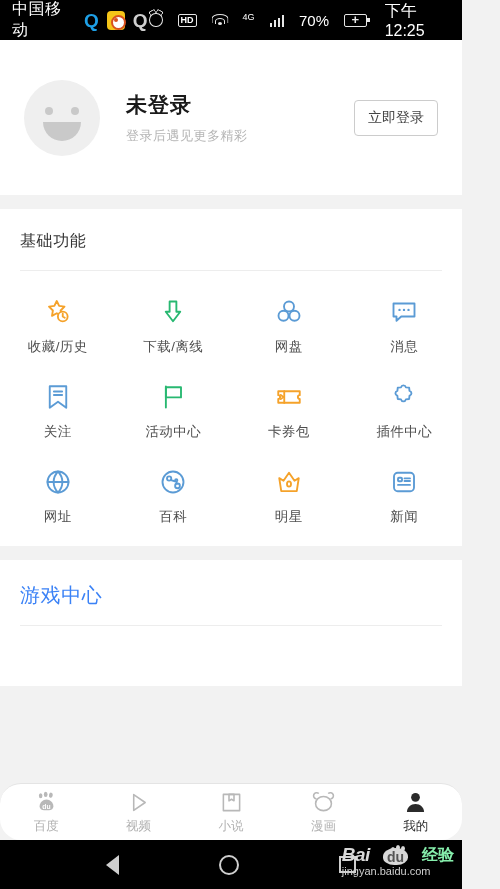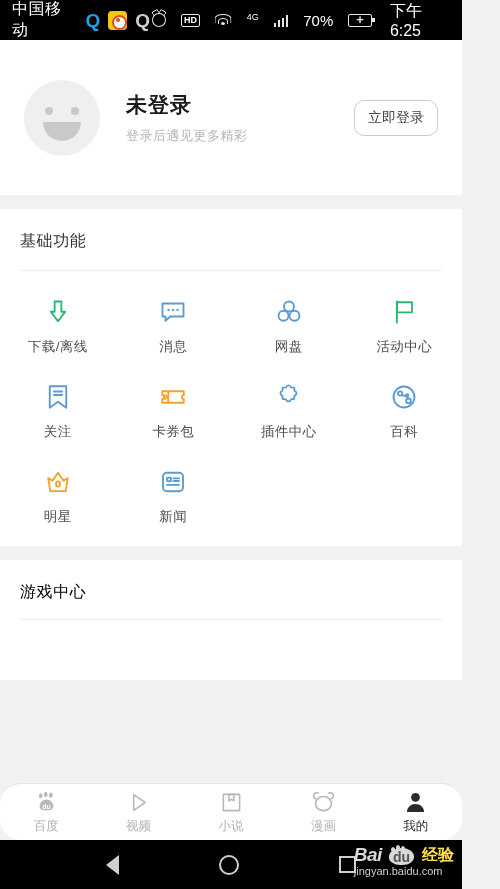--- a/index.html
+++ b/index.html
@@ -82,42 +82,42 @@
   .avatar .eye.l { left:21px; }
   .avatar .eye.r { right:21px; }
   .avatar .mouth {
     position:absolute; left:19px; top:42px; width:38px; height:19px;
     background:#c9c9c9; border-radius:0 0 19px 19px;
   }
   .pf-text { margin-left:26px; flex:1 1 auto; }
   .pf-name { font-size:21px; font-weight:bold; color:#1a1a1a; letter-spacing:1px; }
   .pf-sub { font-size:13px; color:#b5b5b5; margin-top:8px; letter-spacing:.5px; }
   .login-btn {
-    border:1px solid #cccccc; border-radius:10px; background:#fff;
+    border:1px solid #cccccc; border-radius:4px; background:#fff;
     font-size:14px; color:#444; padding:8px 13px; font-family:inherit;
     cursor:pointer; white-space:nowrap;
   }
 
   .gap { height:14px; background:#f2f2f2; }
 
   
   .section { background:#fff; }
   .sec-title { font-size:16px; color:#333; padding:22px 20px 18px 20px; letter-spacing:.6px; }
   .sec-divider { height:1px; background:#ededed; margin:0 20px; }
 
   .grid { display:flex; flex-wrap:wrap; padding:6px 0 14px 0; }
   .cell {
     width:25%; display:flex; flex-direction:column; align-items:center;
     padding:18px 0 6px 0; cursor:pointer;
   }
   .cell .glyph { height:34px; display:flex; align-items:center; justify-content:center; }
   .cell .lbl { font-size:13.5px; color:#4f4f4f; margin-top:9px; letter-spacing:.4px; }
 
   
-  .game-title { font-size:16px; color:#000000; padding:22px 20px 16px 20px; letter-spacing:.6px; }
+  .game-title { font-size:20px; color:#3b82f6; padding:22px 20px 16px 20px; letter-spacing:.6px; }
 
   
   .tabbar {
     flex:0 0 57px; height:57px; background:#fff; display:flex;
     border-top:1px solid #e4e4e4; position:relative; z-index:3;border-radius:21px;
   }
   .tab { flex:1; display:flex; flex-direction:column; align-items:center; justify-content:center;
     cursor:pointer; gap:3px; }
   .tab .ticon { height:25px; display:flex; align-items:center; justify-content:center; }
   .tab .tlbl { font-size:12.5px; color:#b0b0b0; }
@@ -127,27 +127,27 @@
   .navbar {
     flex:0 0 49px; height:49px; background:#000; position:relative;
     display:flex; align-items:center; justify-content:center; gap:100px;
   }
   .tri { width:0; height:0; border-top:10px solid transparent; border-bottom:10px solid transparent;
     border-right:13px solid #cfcfcf; }
   .circ { width:20px; height:20px; border:2px solid #cfcfcf; border-radius:50%; }
   .sqr { width:17px; height:17px; border:2px solid #cfcfcf; }
 
   .watermark { position:absolute; right:8px; top:4px; text-align:left; pointer-events:none; }
-  .wm-line1 { display:flex; align-items:flex-end; gap:7px; }
+  .wm-line1 { display:flex; align-items:flex-end; gap:13px; }
   .wm-bai { color:#d8d8d8; font-size:19px; font-weight:bold; font-style:italic; letter-spacing:-.5px; }
   .wm-du {
     color:#bfbfbf; font-size:14px; font-weight:bold; background:#d8d8d8;
     border-radius:50% 50% 45% 45%; padding:1px 4px 0 4px; color:#555; position:relative; top:-1px;
   }
-  .wm-jy { color:#fde047; font-size:16px; font-weight:bold; margin-left:1px; }
+  .wm-jy { color:#86efac; font-size:16px; font-weight:bold; margin-left:1px; }
   .wm-url { color:#cfcfcf; font-size:11px; margin-top:-1px; }
   .wm-paw { position:absolute; right:46px; top:1px; width:18px; height:10px; }
   .wm-paw i { position:absolute; background:#d8d8d8; border-radius:50%; }
 </style>
 </head>
 <body>
 
 <div class="phone">
 
   <div class="statusbar">
@@ -169,21 +169,21 @@
       <span class="sb-bars">
           <i></i>
           <i></i>
           <i></i>
           <i></i>
         </span>
       <span>70%</span>
       <span class="sb-batt">
           <span class="plus">+</span>
         </span>
-      <span class="sb-time">下午6:25</span>
+      <span class="sb-time">下午12:25</span>
     </div>
   </div>
 
   <div class="content">
 
     <div class="profile">
       <div class="avatar">
         <span class="eye l"></span>
           <span class="eye r"></span>
           <span class="mouth"></span>
@@ -196,82 +196,102 @@
     </div>
 
     <div class="gap"></div>
 
     <div class="section">
       <div class="sec-title">基础功能</div>
       <div class="sec-divider"></div>
       <div class="grid" id="basic-grid">
           <div class="cell">
             <span class="glyph">
+              <svg width="30" height="30" viewBox="0 0 24 24" fill="none" stroke="#f5a22a" stroke-width="1.5" stroke-linecap="round" stroke-linejoin="round">
+                <path d="M11 3.2 12.9 7.1 17.2 7.7 14.1 10.8 14.8 15.1 11 13 7.2 15.1 7.9 10.8 4.8 7.7 9.1 7.1Z"></path>
+                <circle cx="15.8" cy="15.6" r="3.9" fill="#fff"></circle>
+                <path d="M15.8 13.4v2.2l1.6 1"></path>
+              </svg>
+            </span>
+            <span class="lbl">收藏/历史</span>
+          </div>
+          <div class="cell">
+            <span class="glyph">
               <svg width="30" height="30" viewBox="0 0 24 24" fill="none" stroke="#28b871" stroke-width="1.5" stroke-linecap="round" stroke-linejoin="round">
                 <path d="M9.3 3.6h5.4v8.2h3.1L12 19.4 6.2 11.8h3.1Z"></path>
               </svg>
             </span>
             <span class="lbl">下载/离线</span>
+          </div>
+          <div class="cell">
+            <span class="glyph">
+              <svg width="30" height="30" viewBox="0 0 24 24" fill="none" stroke="#5b9bd5" stroke-width="1.5" stroke-linecap="round" stroke-linejoin="round">
+                <circle cx="12" cy="7.6" r="4"></circle>
+                <circle cx="7.6" cy="15" r="4"></circle>
+                <circle cx="16.4" cy="15" r="4"></circle>
+              </svg>
+            </span>
+            <span class="lbl">网盘</span>
           </div>
           <div class="cell">
             <span class="glyph">
               <svg width="30" height="30" viewBox="0 0 24 24" fill="none" stroke="#5b9bd5" stroke-width="1.5" stroke-linecap="round" stroke-linejoin="round">
                 <path d="M3.6 5.2h16.8v10.4H9.8l-3.8 3.4v-3.4H3.6Z"></path>
                 <circle cx="8.4" cy="10.3" r="0.95" fill="#5b9bd5" stroke="none"></circle>
                 <circle cx="12" cy="10.3" r="0.95" fill="#5b9bd5" stroke="none"></circle>
                 <circle cx="15.6" cy="10.3" r="0.95" fill="#5b9bd5" stroke="none"></circle>
               </svg>
             </span>
             <span class="lbl">消息</span>
           </div>
           <div class="cell">
             <span class="glyph">
               <svg width="30" height="30" viewBox="0 0 24 24" fill="none" stroke="#5b9bd5" stroke-width="1.5" stroke-linecap="round" stroke-linejoin="round">
-                <circle cx="12" cy="7.6" r="4"></circle>
-                <circle cx="7.6" cy="15" r="4"></circle>
-                <circle cx="16.4" cy="15" r="4"></circle>
-              </svg>
-            </span>
-            <span class="lbl">网盘</span>
+                <path d="M5.4 3.4h13.2v17.2L12 15.8 5.4 20.6Z"></path>
+                <path d="M8.7 7.6h6.6M8.7 10.4h6.6"></path>
+              </svg>
+            </span>
+            <span class="lbl">关注</span>
           </div>
           <div class="cell">
             <span class="glyph">
               <svg width="30" height="30" viewBox="0 0 24 24" fill="none" stroke="#28b871" stroke-width="1.5" stroke-linecap="round" stroke-linejoin="round">
                 <path d="M6.3 3.6v16.8"></path>
                 <path d="M6.3 4.2h12.1v8.1H6.3Z"></path>
               </svg>
             </span>
             <span class="lbl">活动中心</span>
-          </div>
-          <div class="cell">
-            <span class="glyph">
-              <svg width="30" height="30" viewBox="0 0 24 24" fill="none" stroke="#5b9bd5" stroke-width="1.5" stroke-linecap="round" stroke-linejoin="round">
-                <path d="M5.4 3.4h13.2v17.2L12 15.8 5.4 20.6Z"></path>
-                <path d="M8.7 7.6h6.6M8.7 10.4h6.6"></path>
-              </svg>
-            </span>
-            <span class="lbl">关注</span>
           </div>
           <div class="cell">
             <span class="glyph">
               <svg width="30" height="30" viewBox="0 0 24 24" fill="none" stroke="#f5a22a" stroke-width="1.5" stroke-linecap="round" stroke-linejoin="round">
                 <path d="M3.4 7.4h17.2v3.1a1.5 1.5 0 0 0 0 3v3.1H3.4v-3.1a1.5 1.5 0 0 0 0-3Z"></path>
                 <path d="M8.2 7.4v9.3"></path>
                 <path d="M5.4 10.3l2.1 1.7-2.1 1.7"></path>
               </svg>
             </span>
             <span class="lbl">卡券包</span>
           </div>
           <div class="cell">
             <span class="glyph">
               <svg width="30" height="30" viewBox="0 0 24 24" fill="none" stroke="#5b9bd5" stroke-width="1.5" stroke-linecap="round" stroke-linejoin="round">
                 <path d="M9.6 4.3a2 2 0 0 1 3.9 0l2.6.2.3 2.6a2 2 0 0 1 0 3.9l-.3 2.6-2.6.3a2 2 0 0 1-3.9 0l-2.6-.3-.3-2.6a2 2 0 0 1 0-3.9l.3-2.6Z"></path>
               </svg>
             </span>
             <span class="lbl">插件中心</span>
+          </div>
+          <div class="cell">
+            <span class="glyph">
+              <svg width="30" height="30" viewBox="0 0 24 24" fill="none" stroke="#5b9bd5" stroke-width="1.5" stroke-linecap="round" stroke-linejoin="round">
+                <circle cx="12" cy="12" r="8.4"></circle>
+                <path d="M3.6 12h16.8"></path>
+                <path d="M12 3.6c2.4 2.5 3.5 5.4 3.5 8.4s-1.1 5.9-3.5 8.4c-2.4-2.5-3.5-5.4-3.5-8.4S9.6 6.1 12 3.6Z"></path>
+              </svg>
+            </span>
+            <span class="lbl">网址</span>
           </div>
           <div class="cell">
             <span class="glyph">
               <svg width="30" height="30" viewBox="0 0 24 24" fill="none" stroke="#5b9bd5" stroke-width="1.5" stroke-linecap="round" stroke-linejoin="round">
                 <circle cx="12" cy="12" r="8.4"></circle>
                 <circle cx="8.9" cy="9.2" r="1.7"></circle>
                 <circle cx="14.6" cy="10.6" r="0.9"></circle>
                 <circle cx="15.6" cy="15.1" r="1.9"></circle>
                 <path d="M10.3 10.5l3.2 0.9M14.5 11.6l0.7 1.8"></path>
               </svg>

